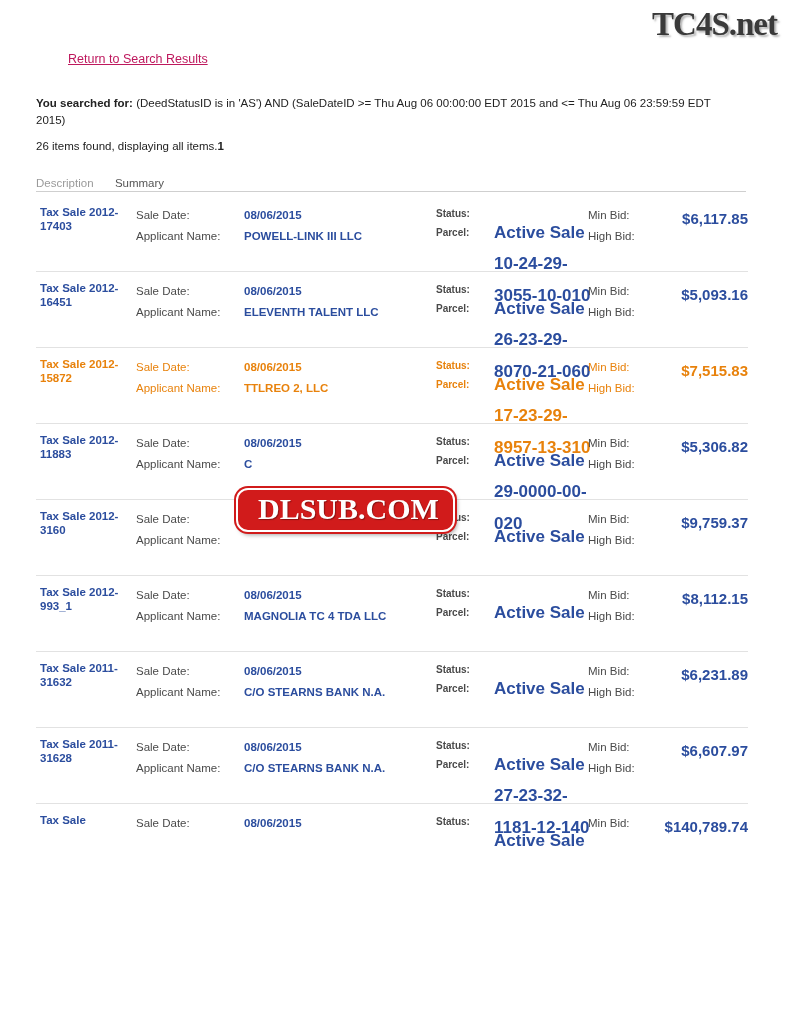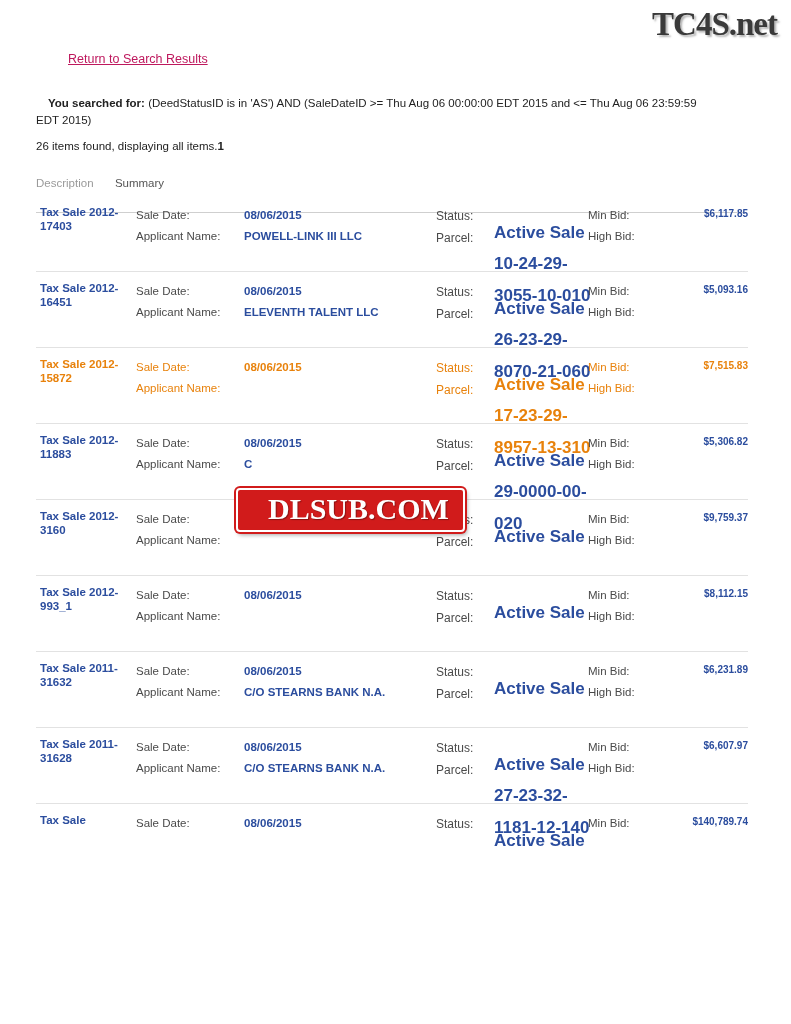--- a/index.html
+++ b/index.html
@@ -55,42 +55,41 @@
     position: absolute;
     left: 36px;
     top: 95px;
     width: 680px;
     font-size: 11.5px;
     color: #222222;
     line-height: 1.5;
   }
   .searched-for b {
     font-weight: bold;
-    margin-left: 12px;
   }
 
   .items-found {
     position: absolute;
     left: 36px;
     top: 140px;
     font-size: 11.5px;
     color: #222222;
   }
   .items-found .pagenum {
     font-weight: bold;
   }
 
   
   .tabs {
     position: absolute;
     left: 36px;
     top: 176px;
     width: 710px;
     border-bottom: 1px solid #cfcfcf;
-    padding-bottom: 22px;
+    padding-bottom: 1px;
   }
   .tab {
     display: inline-block;
     font-size: 11.5px;
     color: #8d8d8d;
     margin-right: 18px;
     cursor: pointer;
   }
   .tab.inactive {
     color: #9a9a9a;
@@ -145,23 +144,24 @@
     font-size: 11.5px;
     font-weight: bold;
     color: #2b4d9e;
     line-height: 1.85;
   }
   .c-labels2 {
     position: absolute;
     left: 400px;
     top: 9px;
     width: 58px;
-    font-size: 12px;
+    font-size: 10px;
     color: #4a4a4a;
     line-height: 1.85;
+    font-weight: bold;
   }
   .c-values2 {
     position: absolute;
     left: 458px;
     top: 9px;
     width: 112px;
     font-size: 17px;
     font-weight: bold;
     color: #2b4d9e;
     line-height: 1.85;
@@ -175,21 +175,21 @@
     font-size: 11.5px;
     color: #4a4a4a;
     line-height: 1.85;
   }
   .c-values3 {
     position: absolute;
     left: 620px;
     top: 9px;
     width: 92px;
     text-align: right;
-    font-size: 10px;
+    font-size: 15px;
     font-weight: bold;
     color: #2b4d9e;
     line-height: 1.85;
   }
 
   .line { display: block; }
 
   
   .row.highlight .c-title,
   .row.highlight .c-values,
@@ -207,22 +207,22 @@
   .wm-center {
     position: absolute;
     left: 236px;
     top: 488px;
     font-family: "Liberation Serif", serif;
     font-size: 30px;
     font-weight: bold;
     color: #ffffff;
     background: #d11b1b;
     border: 2px solid #ffffff;
-    border-radius: 4px;
-    padding: 2px 14px 4px 30px;
+    border-radius: 12px;
+    padding: 2px 14px 4px 20px;
     letter-spacing: 0px;
     box-shadow: 0 0 0 2px #d11b1b, 2px 3px 4px rgba(0,0,0,0.35);
     text-shadow: 1px 1px 1px rgba(0,0,0,0.35);
   }
 </style>
 </head>
 <body>
 
 <div class="page">
 
@@ -305,20 +305,21 @@
     </div>
 
     <div class="row highlight">
       <div class="c-title">Tax Sale 2012-15872</div>
       <div class="c-labels">
         <span class="line">Sale Date:</span>
         <span class="line">Applicant Name:</span>
       </div>
       <div class="c-values">
         <span class="line">08/06/2015</span>
+        <span class="line">TTLREO 2, LLC</span>
       </div>
       <div class="c-labels2">
         <span class="line">Status:</span>
         <span class="line">Parcel:</span>
       </div>
       <div class="c-values2">
         <span class="line">Active Sale</span>
         <span class="line">17-23-29-8957-13-310</span>
       </div>
       <div class="c-labels3">
@@ -386,20 +387,21 @@
     </div>
 
     <div class="row">
       <div class="c-title">Tax Sale 2012-993_1</div>
       <div class="c-labels">
         <span class="line">Sale Date:</span>
         <span class="line">Applicant Name:</span>
       </div>
       <div class="c-values">
         <span class="line">08/06/2015</span>
+        <span class="line">MAGNOLIA TC 4 TDA LLC</span>
       </div>
       <div class="c-labels2">
         <span class="line">Status:</span>
         <span class="line">Parcel:</span>
       </div>
       <div class="c-values2">
         <span class="line">Active Sale</span>
       </div>
       <div class="c-labels3">
         <span class="line">Min Bid:</span>

